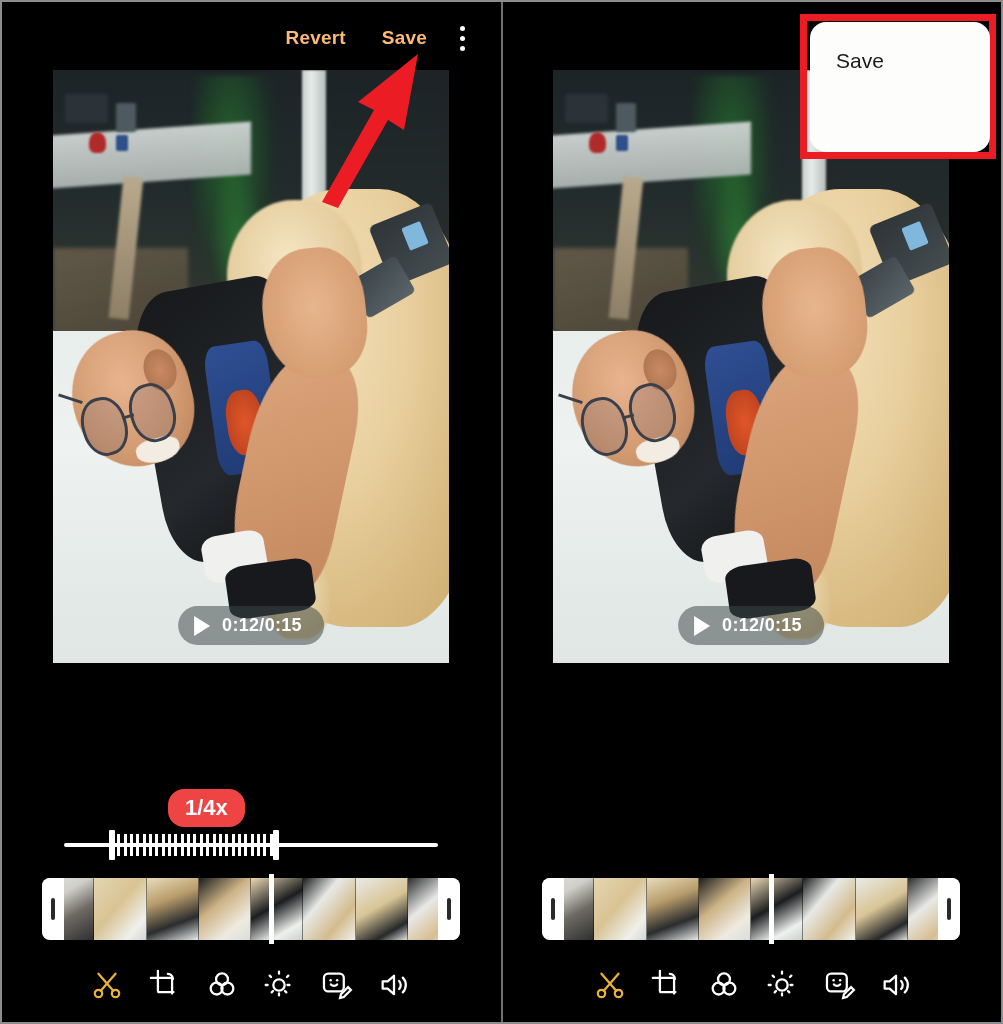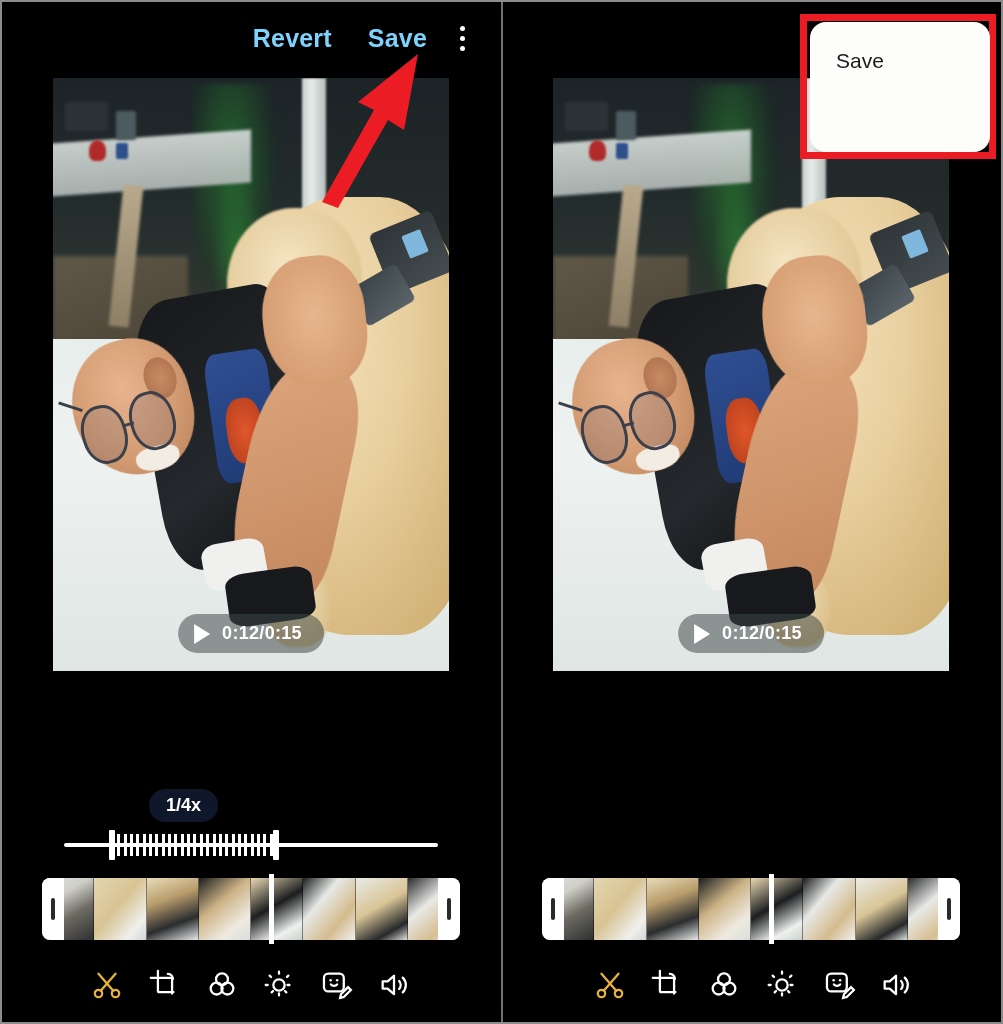--- a/index.html
+++ b/index.html
@@ -24,33 +24,33 @@
     border: 2px solid #8a8c8e; pointer-events: none;
   }
 
   
   .topbar {
     position: absolute; top: 0; left: 0; width: 100%; height: 76px;
     display: flex; align-items: center; justify-content: flex-end;
     padding-right: 22px; gap: 0px;
   }
   .topbar-btn {
-    color: #7dd3fc; font-size: 25px; font-weight: bold;
+    color: #fdba74; font-size: 19px; font-weight: bold;
     letter-spacing: .2px; padding: 6px 14px; white-space: nowrap;
   }
   .topbar-btn.revert { margin-right: 8px; }
   .kebab {
     width: 34px; height: 42px; display: flex; flex-direction: column;
     align-items: center; justify-content: center; gap: 5px; margin-left: 4px;
   }
   .kebab i { width: 5px; height: 5px; border-radius: 50%; background: #fff; display: block; }
 
   
   .video-wrap {
-    position: absolute; left: 53px; top: 78px; width: 396px; height: 593px;
+    position: absolute; left: 53px; top: 70px; width: 396px; height: 593px;
     overflow: hidden; background: #d946ef;
   }
   .video-wrap.right { left: 50px; }
 
   .scene { position: absolute; inset: 0; }
   
   .bg-room {
     position: absolute; left: 0; top: 0; width: 100%; height: 48%;
     background:
       linear-gradient(180deg, #1d2428 0%, #222b2c 40%, #2c3430 70%, #3a3b33 100%);
@@ -227,24 +227,24 @@
   .play-tri {
     width: 0; height: 0;
     border-left: 16px solid #ffffff;
     border-top: 10px solid transparent;
     border-bottom: 10px solid transparent;
   }
   .play-time { color: #fff; font-size: 18px; font-weight: bold; letter-spacing: .3px; }
 
   
   .speed-badge {
-    position: absolute; top: 789px; left: 149px;
-    background: #0f172a; color: #fff;
+    position: absolute; top: 789px; left: 168px;
+    background: #ef4444; color: #fff;
     border-radius: 16px; padding: 6px 17px;
-    font-size: 18px; font-weight: bold;
+    font-size: 22px; font-weight: bold;
   }
 
   
   .speed-slider {
     position: absolute; top: 828px; left: 64px; width: 374px; height: 34px;
   }
   .sl-track {
     position: absolute; top: 15px; left: 0; width: 100%; height: 4px;
     background: #ffffff; border-radius: 2px;
   }

